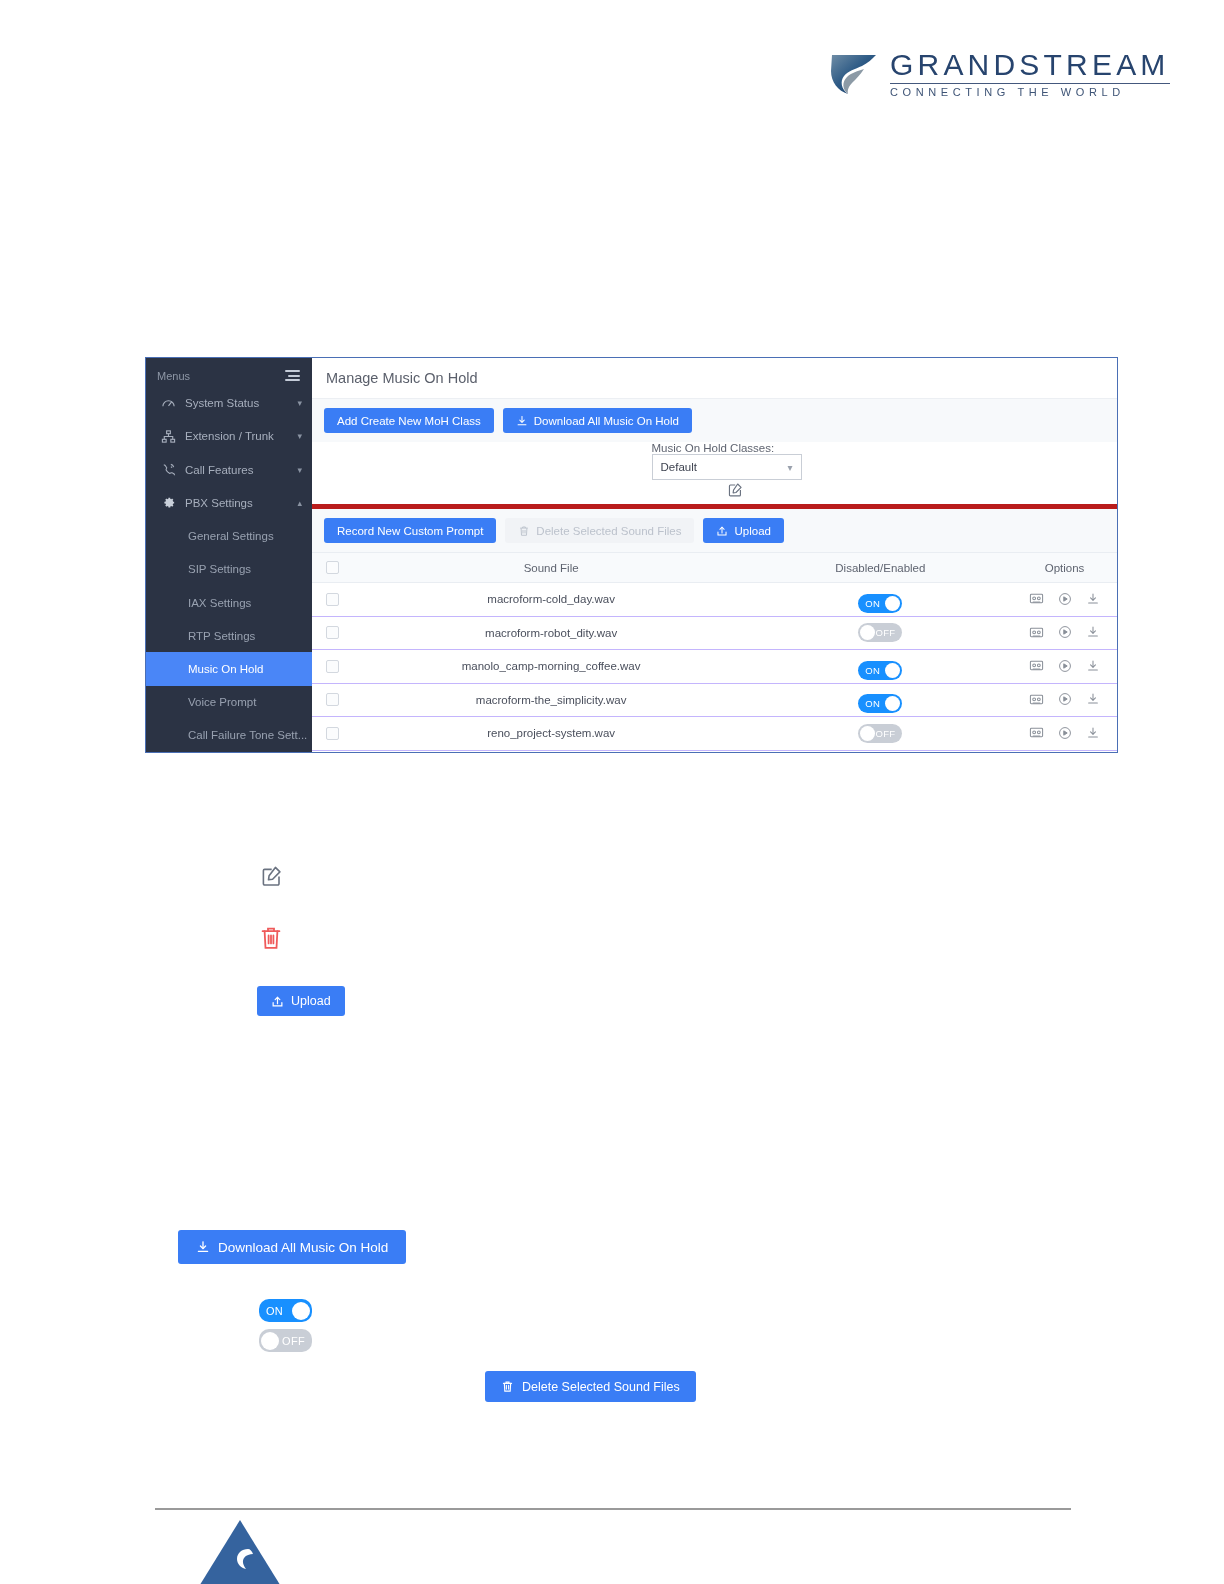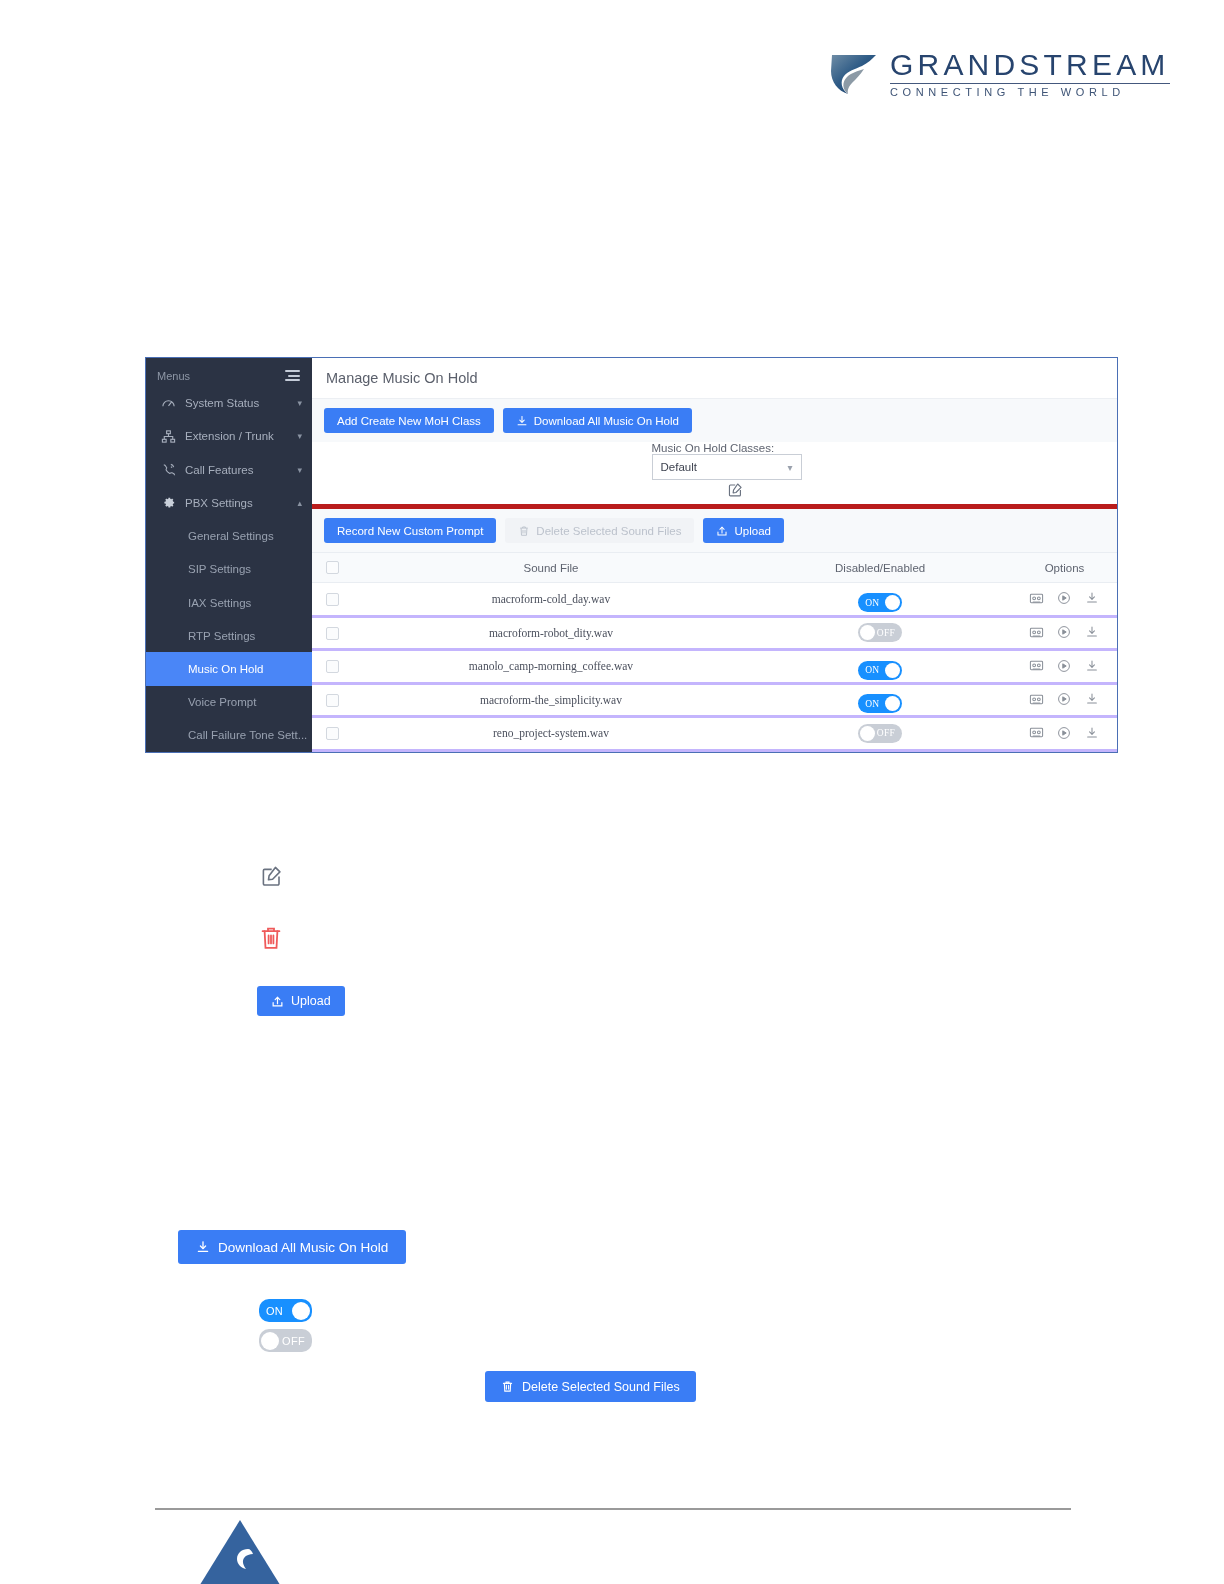--- a/index.html
+++ b/index.html
@@ -206,25 +206,24 @@
     background: #f8fafc;
     font-weight: normal;
     font-size: 11.5px;
     color: #5f6470;
     height: 30px;
     border-bottom: 1px solid #e9edf2;
     border-top: 1px solid #e9edf2;
   }
   .tbl tbody td {
     height: 33.5px;
-    border-bottom: 3px solid #c4b5fd;
+    border-bottom: 1px solid #c4b5fd;
     font-size: 11.5px;
     color: #4a4f5c;
     text-align: center;
-    font-family: Liberation Serif, serif;
   }
   .col-check { width: 46px; }
   .col-file  { width: 440px; }
   .col-state { width: 290px; }
   .col-opt   { width: 110px; }
 
   .cbx {
     width: 13px; height: 13px;
     border: 1px solid #d3d8df;
     border-radius: 2px;

